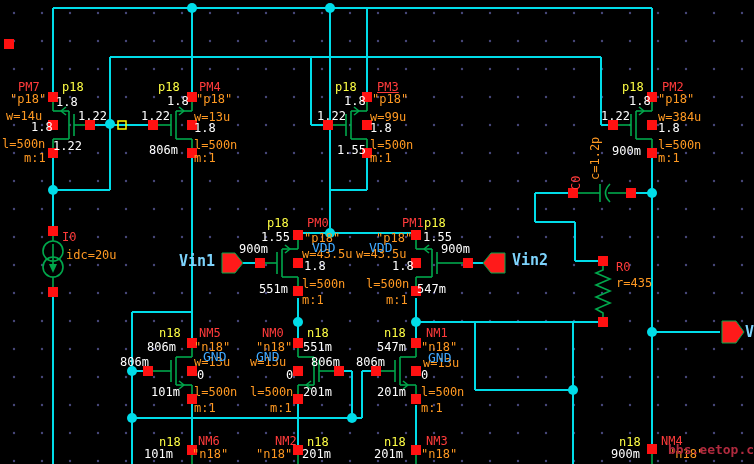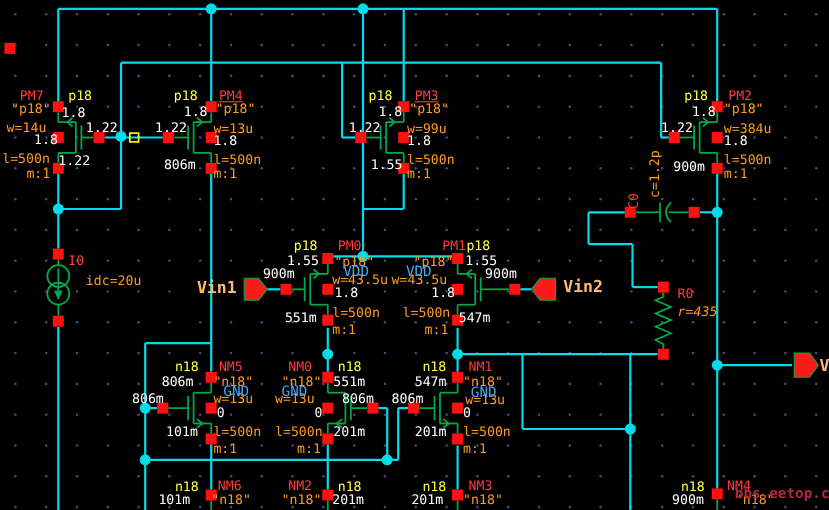--- a/index.html
+++ b/index.html
@@ -6,21 +6,21 @@
   #stage{position:relative;width:754px;height:464px;background:#000;overflow:hidden;
          font-family:"DejaVu Sans Mono", monospace;}
   #gfx{position:absolute;left:0;top:0;}
   #labels{position:absolute;left:0;top:0;width:754px;height:464px;pointer-events:none;}
   .lbl{position:absolute;font-size:12px;line-height:12px;white-space:pre;}
   .red{color:#ff3b3b;}
   .yel{color:#ffff44;}
   .org{color:#ff9922;}
   .wht{color:#ffffff;}
   .cyn{color:#3fa9ff;font-size:13px;}
-  .port{color:#fdba74;font-size:15px;font-weight:bold;}
+  .port{color:#7dd3fc;font-size:15px;font-weight:bold;}
   .wm{color:#b02a3e;font-size:13px;font-weight:bold;}
   .rot{transform-origin:0 0;transform:rotate(-90deg);}
 </style>
 </head>
 <body>
 
 <div id="stage">
   <svg id="gfx" width="754" height="464">
       <circle cx="14" cy="13" r="1.2" fill="#47477a"></circle>
       <circle cx="14" cy="41" r="1.2" fill="#47477a"></circle>
@@ -695,21 +695,21 @@
       <span class="lbl yel" style="left: 62px; top: 81px;">p18</span>
       <span class="lbl org" style="left: 10px; top: 93px;">"p18"</span>
       <span class="lbl wht" style="left: 56px; top: 96px;">1.8</span>
       <span class="lbl org" style="left: 6px; top: 110px;">w=14u</span>
       <span class="lbl wht" style="left: 78px; top: 110px;">1.22</span>
       <span class="lbl wht" style="left: 31px; top: 121px;">1.8</span>
       <span class="lbl org" style="left: 2px; top: 138px;">l=500n</span>
       <span class="lbl wht" style="left: 53px; top: 140px;">1.22</span>
       <span class="lbl org" style="left: 24px; top: 152px;">m:1</span>
       <span class="lbl yel" style="left: 158px; top: 81px;">p18</span>
-      <span class="lbl red" style="left: 199px; top: 81px; text-decoration: underline;">PM4</span>
+      <span class="lbl red" style="left: 199px; top: 81px;">PM4</span>
       <span class="lbl org" style="left: 196px; top: 93px;">"p18"</span>
       <span class="lbl wht" style="left: 167px; top: 95px;">1.8</span>
       <span class="lbl wht" style="left: 141px; top: 110px;">1.22</span>
       <span class="lbl org" style="left: 194px; top: 111px;">w=13u</span>
       <span class="lbl wht" style="left: 194px; top: 122px;">1.8</span>
       <span class="lbl org" style="left: 194px; top: 139px;">l=500n</span>
       <span class="lbl wht" style="left: 149px; top: 144px;">806m</span>
       <span class="lbl org" style="left: 194px; top: 152px;">m:1</span>
       <span class="lbl yel" style="left: 335px; top: 81px;">p18</span>
       <span class="lbl red" style="left: 377px; top: 81px; text-decoration: underline;">PM3</span>
@@ -747,25 +747,25 @@
       <span class="lbl org" style="left: 376px; top: 232px;">"p18"</span>
       <span class="lbl wht" style="left: 423px; top: 231px;">1.55</span>
       <span class="lbl org" style="left: 356px; top: 248px;">w=43.5u</span>
       <span class="lbl cyn" style="left: 369px; top: 242px;">VDD</span>
       <span class="lbl wht" style="left: 441px; top: 243px;">900m</span>
       <span class="lbl wht" style="left: 392px; top: 260px;">1.8</span>
       <span class="lbl org" style="left: 366px; top: 278px;">l=500n</span>
       <span class="lbl wht" style="left: 417px; top: 283px;">547m</span>
       <span class="lbl org" style="left: 386px; top: 294px;">m:1</span>
       <span class="lbl red" style="left: 62px; top: 231px;">I0</span>
-      <span class="lbl org" style="left: 66px; top: 249px; margin-left: 12px;">idc=20u</span>
+      <span class="lbl org" style="left: 66px; top: 249px;">idc=20u</span>
       <span class="lbl red rot" style="left: 570px; top: 190px;">C0</span>
       <span class="lbl org rot" style="left: 589px; top: 180px;">c=1.2p</span>
       <span class="lbl red" style="left: 616px; top: 261px;">R0</span>
-      <span class="lbl org" style="left: 616px; top: 277px; font-style: italic;">r=435</span>
+      <span class="lbl org" style="left: 616px; top: 277px;">r=435</span>
       <span class="lbl yel" style="left: 159px; top: 327px;">n18</span>
       <span class="lbl red" style="left: 199px; top: 327px;">NM5</span>
       <span class="lbl wht" style="left: 147px; top: 341px;">806m</span>
       <span class="lbl org" style="left: 194px; top: 341px;">"n18"</span>
       <span class="lbl wht" style="left: 120px; top: 356px;">806m</span>
       <span class="lbl org" style="left: 194px; top: 356px;">w=13u</span>
       <span class="lbl cyn" style="left: 203px; top: 351px;">GND</span>
       <span class="lbl wht" style="left: 197px; top: 369px;">0</span>
       <span class="lbl wht" style="left: 151px; top: 386px;">101m</span>
       <span class="lbl org" style="left: 194px; top: 386px;">l=500n</span>
@@ -789,21 +789,21 @@
       <span class="lbl org" style="left: 423px; top: 357px;">w=13u</span>
       <span class="lbl cyn" style="left: 428px; top: 352px;">GND</span>
       <span class="lbl wht" style="left: 421px; top: 369px;">0</span>
       <span class="lbl wht" style="left: 377px; top: 386px;">201m</span>
       <span class="lbl org" style="left: 421px; top: 386px;">l=500n</span>
       <span class="lbl org" style="left: 421px; top: 402px;">m:1</span>
       <span class="lbl yel" style="left: 159px; top: 436px;">n18</span>
       <span class="lbl red" style="left: 198px; top: 435px;">NM6</span>
       <span class="lbl wht" style="left: 144px; top: 448px;">101m</span>
       <span class="lbl org" style="left: 192px; top: 448px;">"n18"</span>
-      <span class="lbl red" style="left: 262px; top: 435px;">NM2</span>
+      <span class="lbl red" style="left: 275px; top: 435px;">NM2</span>
       <span class="lbl org" style="left: 256px; top: 448px;">"n18"</span>
       <span class="lbl yel" style="left: 307px; top: 436px;">n18</span>
       <span class="lbl wht" style="left: 302px; top: 448px;">201m</span>
       <span class="lbl yel" style="left: 384px; top: 436px;">n18</span>
       <span class="lbl wht" style="left: 374px; top: 448px;">201m</span>
       <span class="lbl red" style="left: 426px; top: 435px;">NM3</span>
       <span class="lbl org" style="left: 421px; top: 448px;">"n18"</span>
       <span class="lbl yel" style="left: 619px; top: 436px;">n18</span>
       <span class="lbl wht" style="left: 611px; top: 448px;">900m</span>
       <span class="lbl red" style="left: 661px; top: 435px;">NM4</span>

